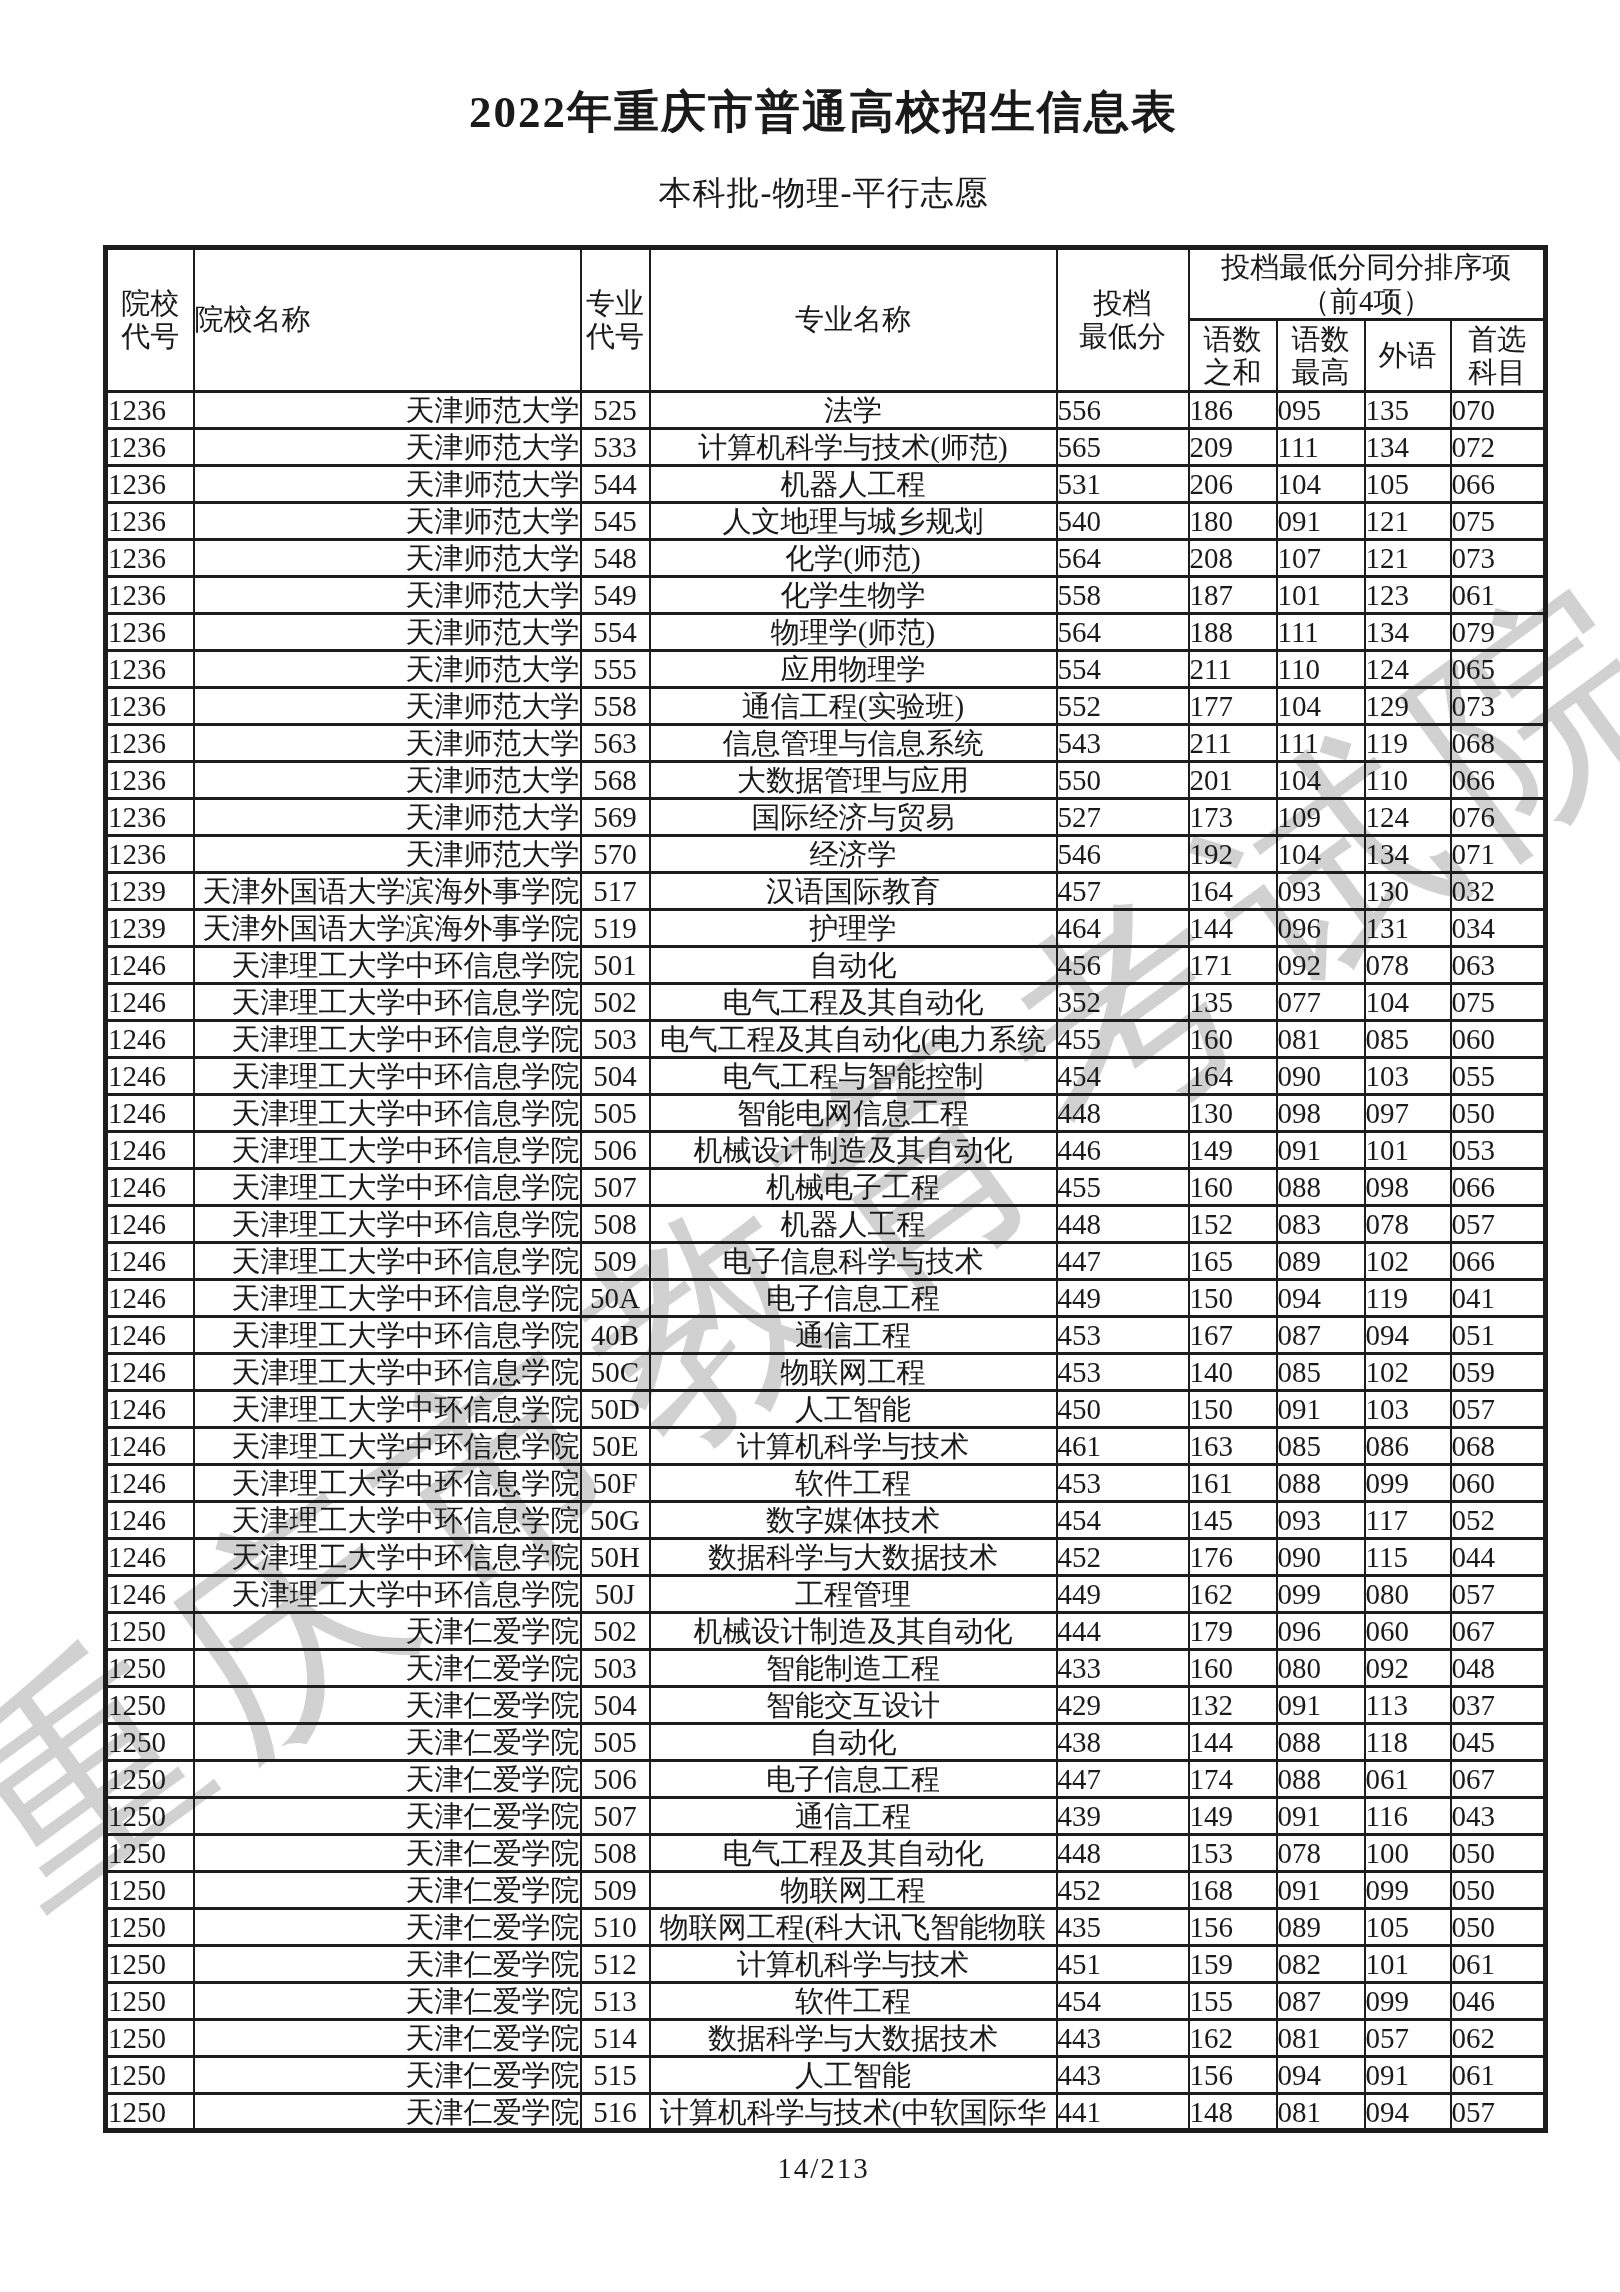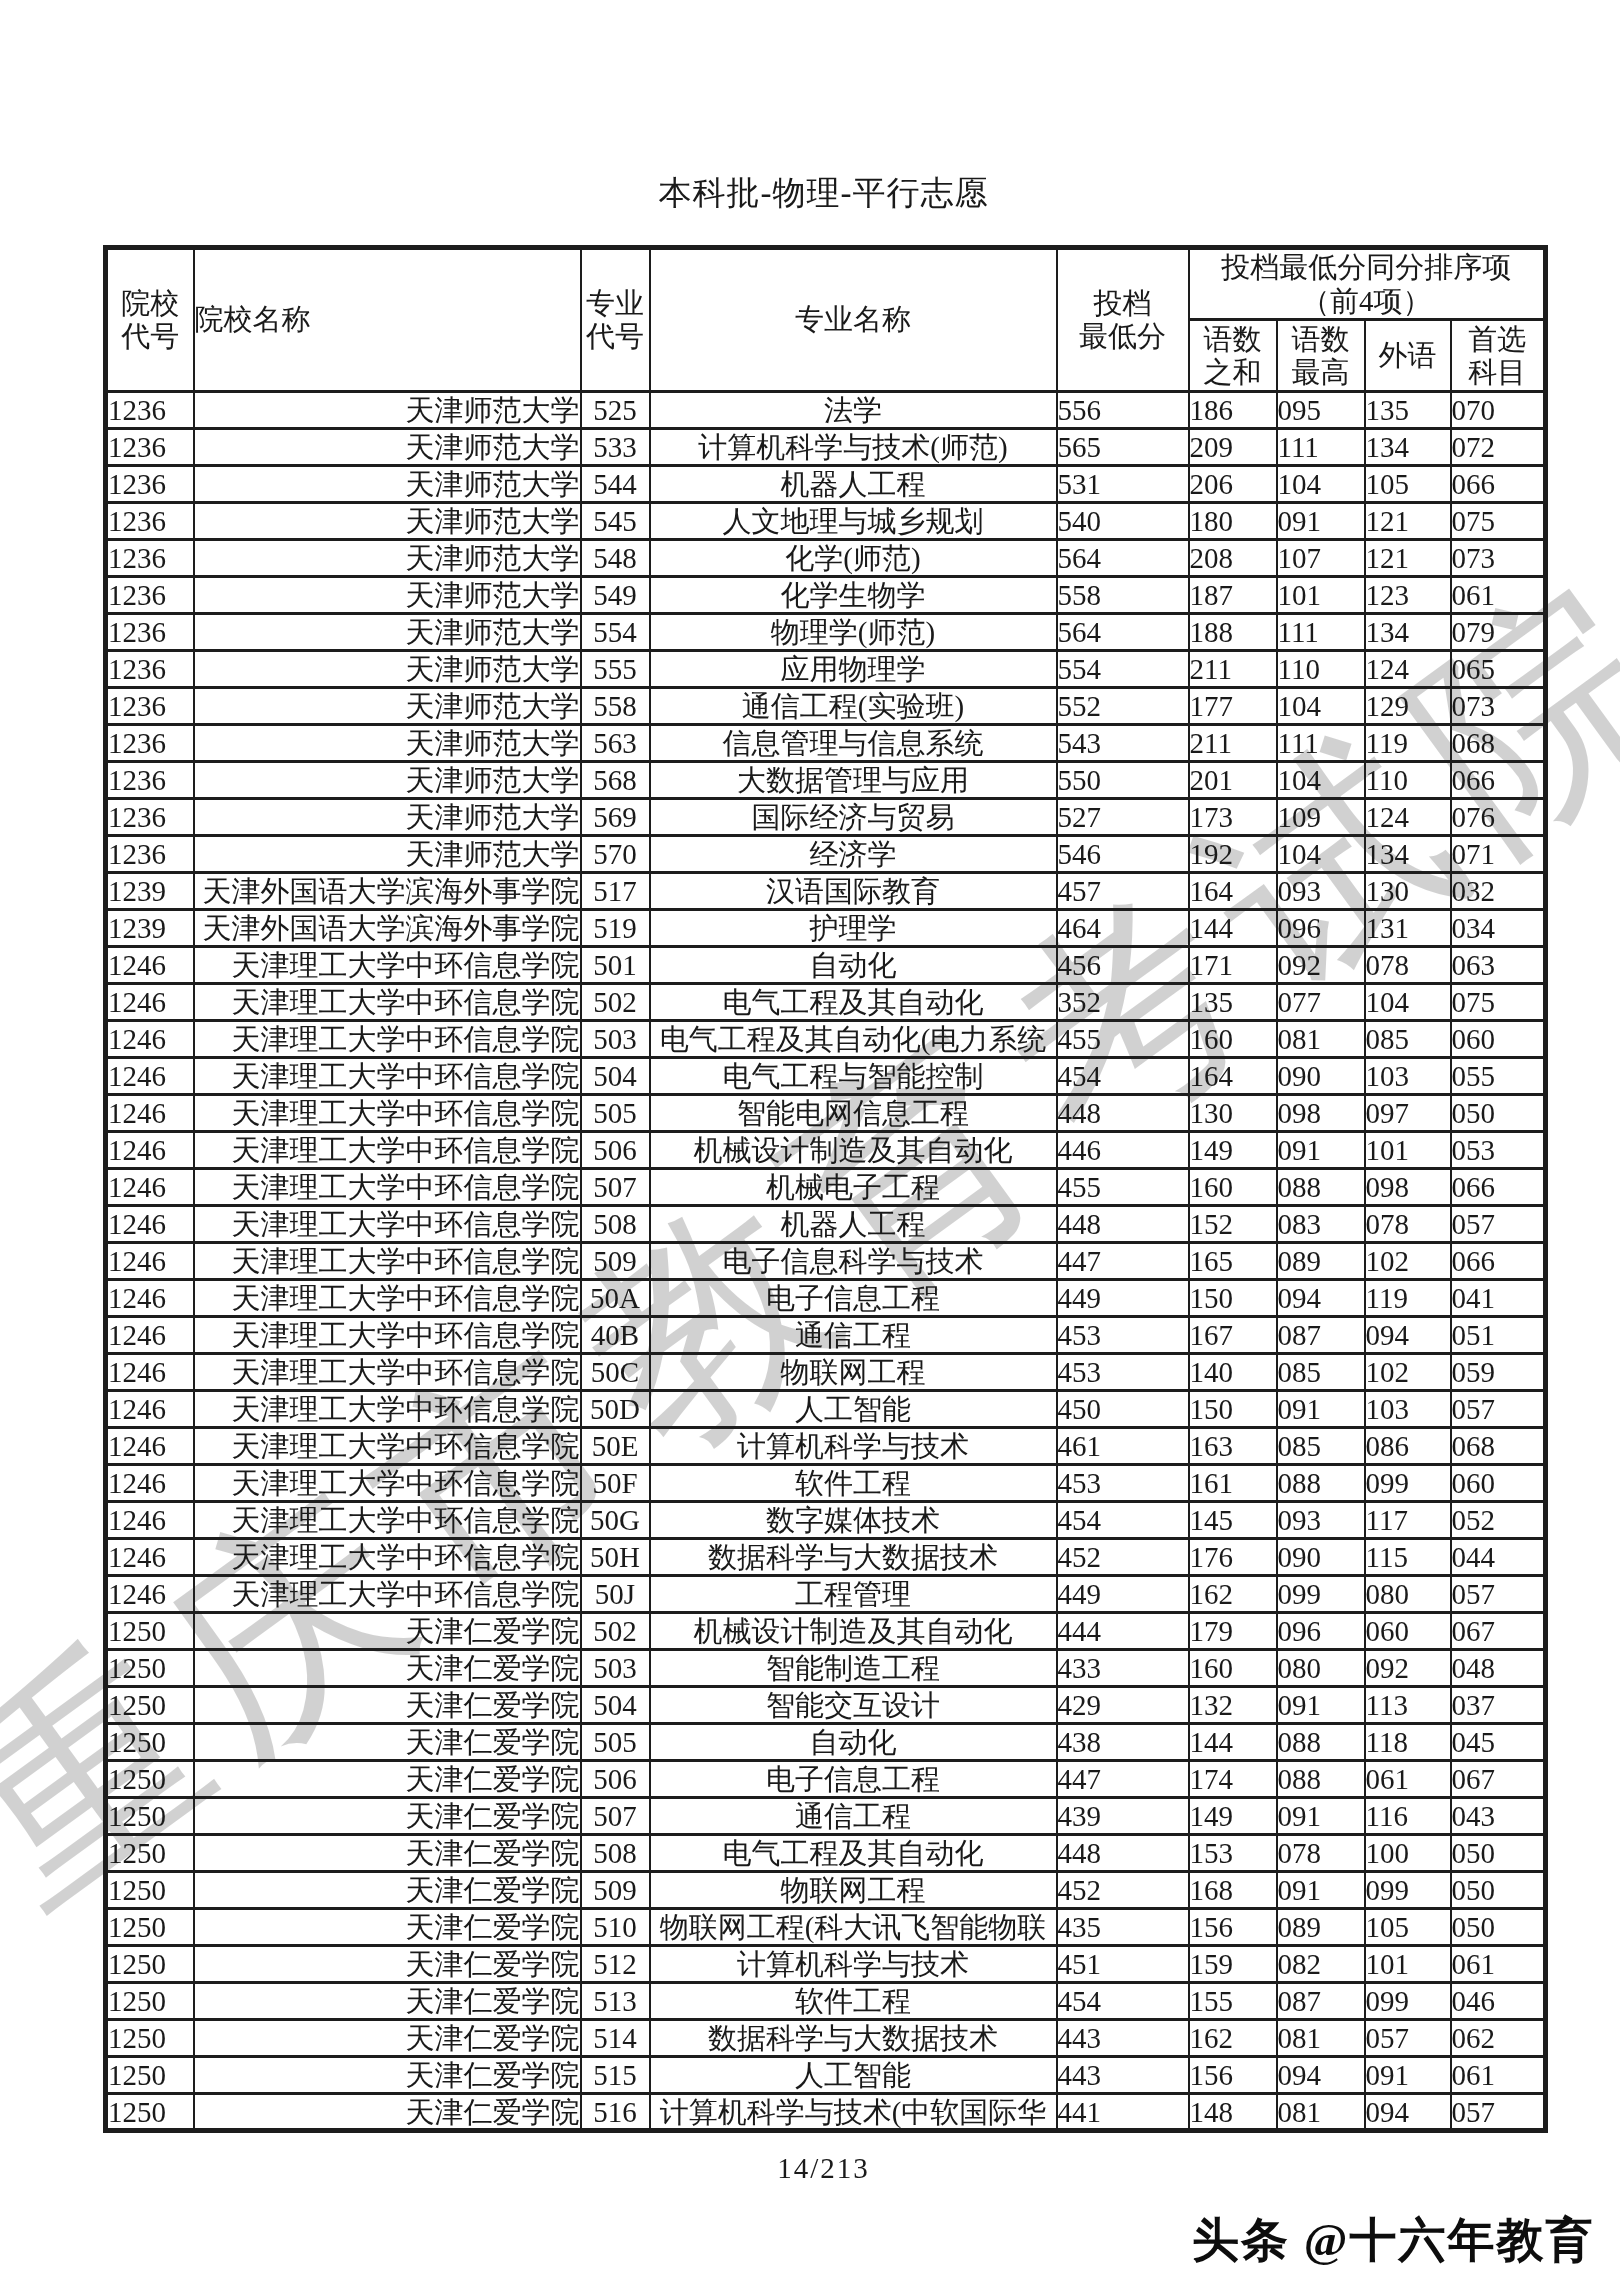--- a/index.html
+++ b/index.html
@@ -57,20 +57,21 @@
     text-shadow:2px 2px 0 rgba(255,255,255,0.6);
   }
 </style>
 </head>
 <body>
 
 <div class="page">
 
   <div class="wm-diagonal">重庆市教育考试院</div>
 
+  <div class="doc-title">2022年重庆市普通高校招生信息表</div>
   <div class="doc-subtitle">本科批-物理-平行志愿</div>
 
   <table class="main">
     <colgroup>
       <col style="width:88px">
         <col style="width:387px">
         <col style="width:69px">
       <col style="width:407px">
         <col style="width:132px">
         <col style="width:88px">
@@ -644,16 +645,15 @@
           <td class="c4">441</td>
           <td class="c5">148</td>
           <td class="c6">081</td>
           <td class="c7">094</td>
           <td class="c8">057</td>
         </tr>
       </tbody>
   </table>
 
   <div class="page-number">14/213</div>
-  <div class="footer-brand">头条 @十六年教育</div>
 
 </div>
 
 
 </body></html>

